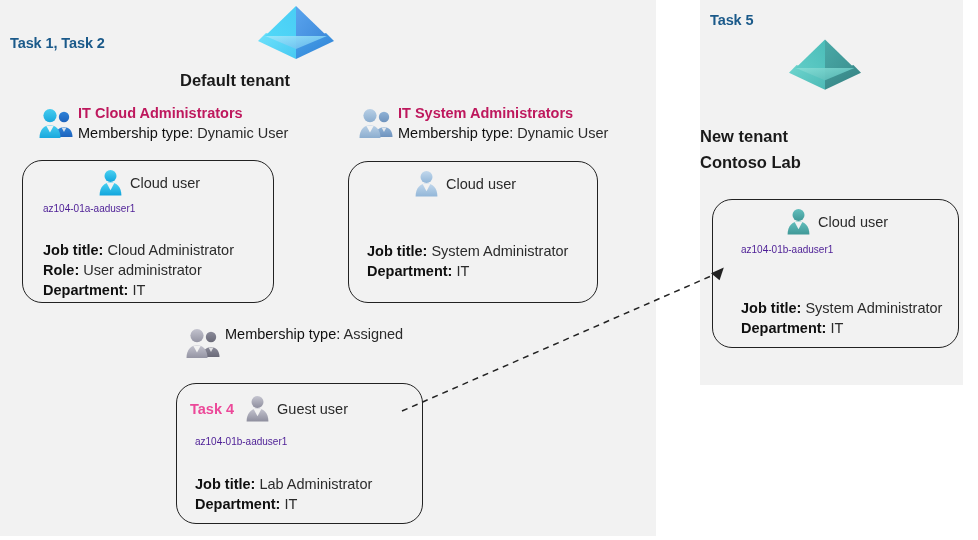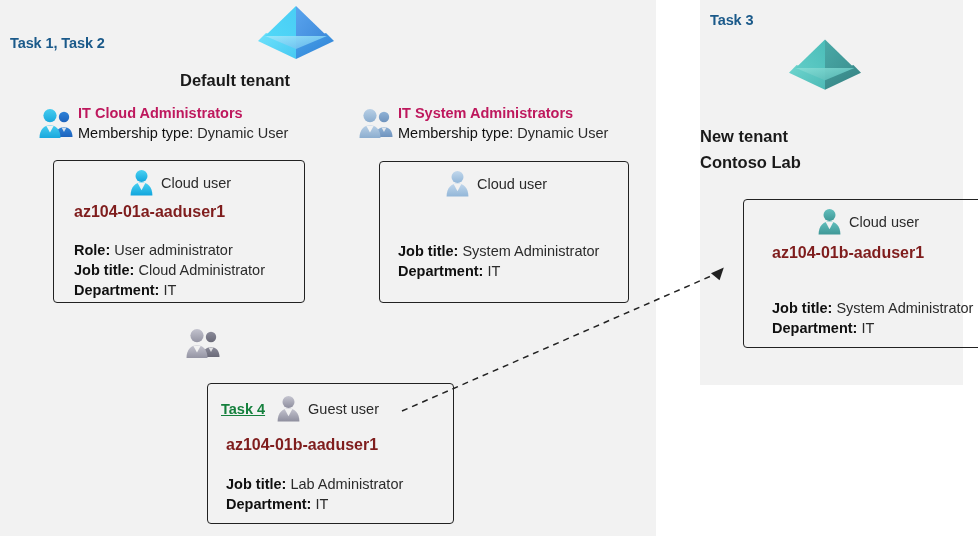--- a/index.html
+++ b/index.html
@@ -59,48 +59,46 @@
     line-height: 20px;
     color: #2b2b2b;
     white-space: nowrap;
   }
   .group-meta b { font-weight: normal; color: #101010; }
 
   
   .card {
     position: absolute;
     border: 1.6px solid #222;
-    border-radius: 4px;
+    border-radius: 20px;
     background: transparent;
     box-sizing: border-box;
-    margin-left: 31px;
   }
   .card-head {
     position: absolute;
     display: flex;
     align-items: center;
     white-space: nowrap;
   }
   .card-head .utype {
     font-size: 14.5px;
     color: #2b2b2b;
     margin-left: 6px;
   }
   .card-head .task-inline {
     font-size: 14.5px;
     font-weight: bold;
-    color: #15803d;
+    color: #ec4899;
     margin-right: 10px;
-    text-decoration: underline;
   }
   .card-upn {
     position: absolute;
-    font-size: 16px;
-    font-weight: bold;
-    color: #7f1d1d;
+    font-size: 10px;
+    font-weight: normal;
+    color: #4c1d95;
     white-space: nowrap;
   }
   .card-props {
     position: absolute;
     white-space: nowrap;
   }
   .card-props div {
     font-size: 14.5px;
     line-height: 20px;
     color: #2b2b2b;
@@ -115,21 +113,21 @@
     pointer-events: none;
   }
 </style>
 </head>
 <body>
 
 <div class="panel" id="panel-left"></div>
 <div class="panel" id="panel-right"></div>
 
 <div class="task-label" style="left:10px; top:8px;margin-top:27px;">Task 1, Task 2</div>
-<div class="task-label" style="left:710px; top:12px;">Task 3</div>
+<div class="task-label" style="left:710px; top:12px;">Task 5</div>
 
 <div class="tenant-icon" style="left:258px; top:3px;">
   <svg width="76" height="64" viewBox="0 0 76 64">
     <defs>
       <linearGradient id="dt-left" x1="0" y1="1" x2="1" y2="0">
         <stop offset="0" stop-color="#53daf8"></stop>
           <stop offset="1" stop-color="#49cdf5"></stop>
       </linearGradient>
       <linearGradient id="dt-right" x1="0" y1="0" x2="1" y2="1">
         <stop offset="0" stop-color="#5aa4ee"></stop>
@@ -200,26 +198,26 @@
         <circle cx="13.5" cy="7" r="6" fill="url(#u1)"></circle>
         <path d="M2.6 26.5 c0-8.4 4.9-13.2 10.9-13.2 s10.9 4.8 10.9 13.2 z" fill="url(#u1)"></path>
         <path d="M9.5 13.8 L13.5 21.2 l4-7.4 z" fill="#f2f2f2"></path>
       </svg>
     </span>
     <span class="utype">Cloud user</span>
   </div>
   <div class="card-upn" style="left:20px; top:42px;">az104-01a-aaduser1</div>
   <div class="card-props" style="left:20px; top:79px;">
     <div>
+      <b>Job title:</b>
+      <span>Cloud Administrator</span>
+    </div>
+    <div>
       <b>Role:</b>
       <span>User administrator</span>
-    </div>
-    <div>
-      <b>Job title:</b>
-      <span>Cloud Administrator</span>
     </div>
     <div>
       <b>Department:</b>
       <span>IT</span>
     </div>
   </div>
 </div>
 
 <div class="group-block" style="left:358px; top:106px;">
   <div class="group-icon">
@@ -295,20 +293,24 @@
       </defs>
       <circle cx="26" cy="9" r="5.2" fill="url(#g3-back)"></circle>
       <path d="M17.5 29 c0-6.4 3.8-10 8.5-10 s8.5 3.6 8.5 10 z" fill="url(#g3-back)"></path>
       <path d="M23.6 19.6 L26 24 l2.4-4.4 z" fill="#f2f2f2" opacity="0.85"></path>
       <circle cx="12" cy="7.6" r="6.6" fill="url(#g3-front)"></circle>
       <path d="M1.5 30 c0-8.2 4.7-13 10.5-13 s10.5 4.8 10.5 13 z" fill="url(#g3-front)"></path>
       <path d="M8.1 17.6 L12 24.4 l3.9-6.8 z" fill="#f2f2f2"></path>
     </svg>
   </div>
   <div class="group-text">
+    <div class="group-meta">
+      <b>Membership type:</b>
+      <span>Assigned</span>
+    </div>
   </div>
 </div>
 
 <div class="card" style="left:176px; top:383px; width:247px; height:141px;">
   <div class="card-head" style="left:13px; top:11px;">
     <span class="task-inline">Task 4</span>
     <span>
       <svg width="27" height="27" viewBox="0 0 27 27">
         <defs>
           <linearGradient id="u3" x1="0" y1="0" x2="0" y2="1">

